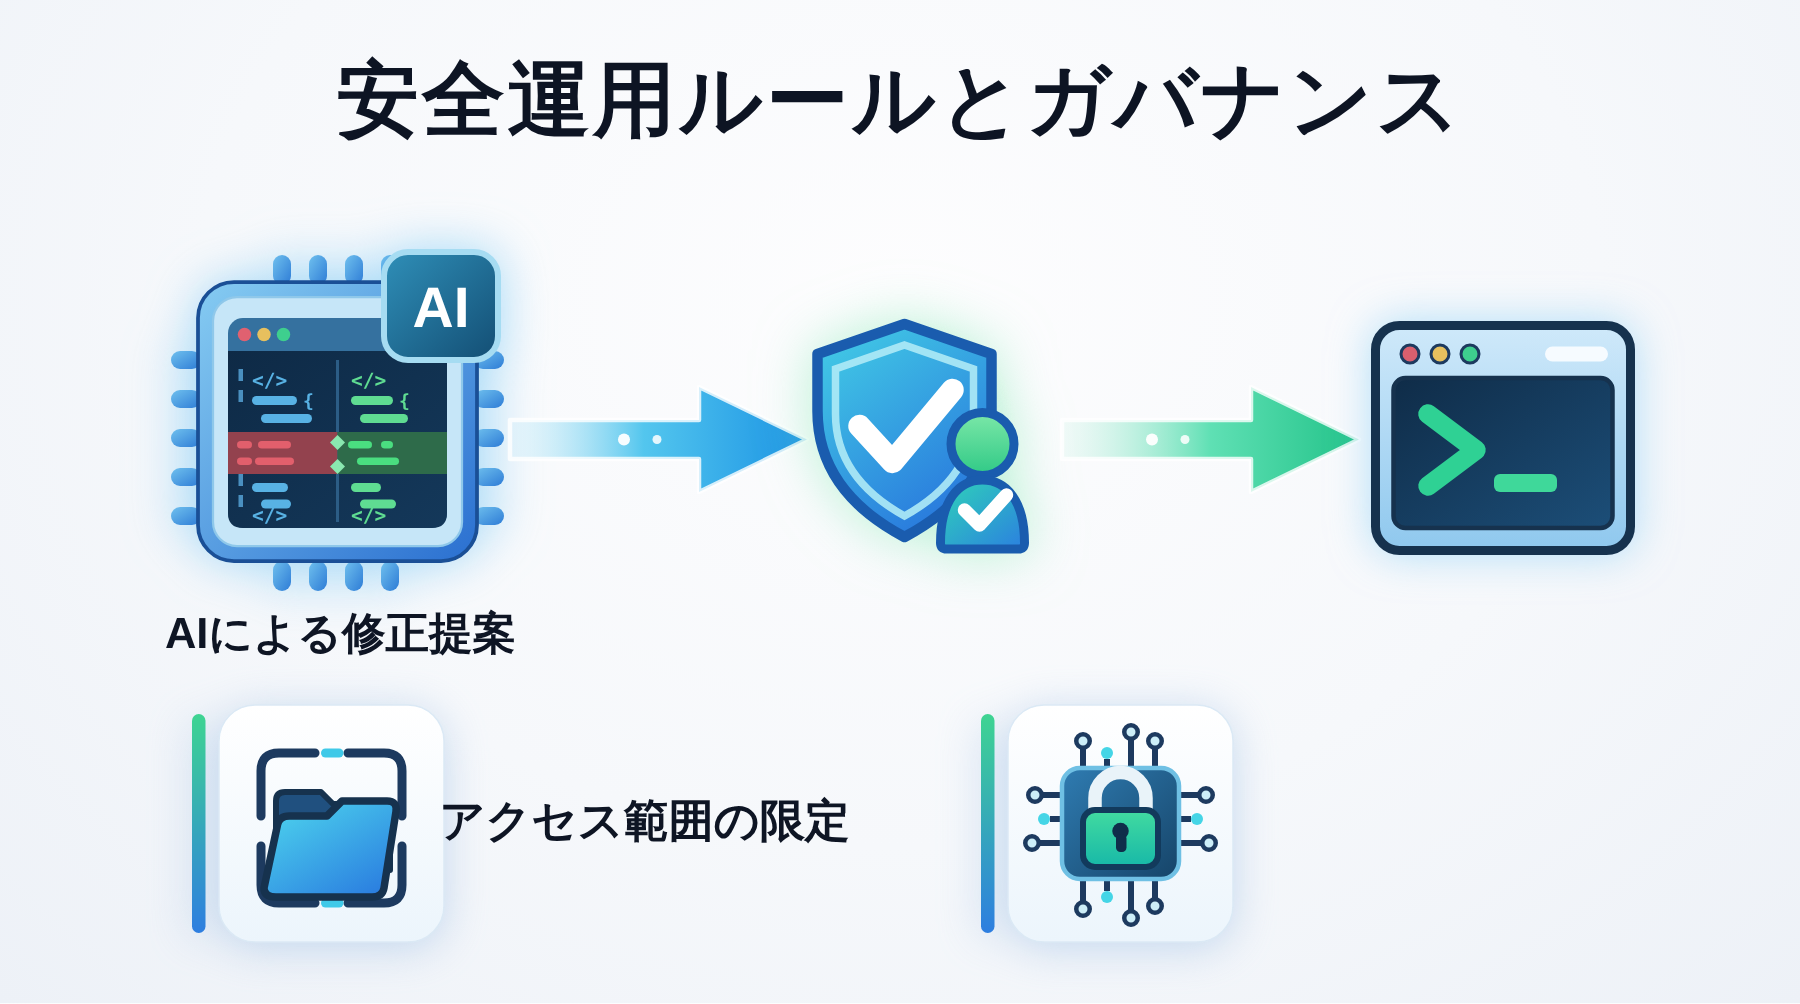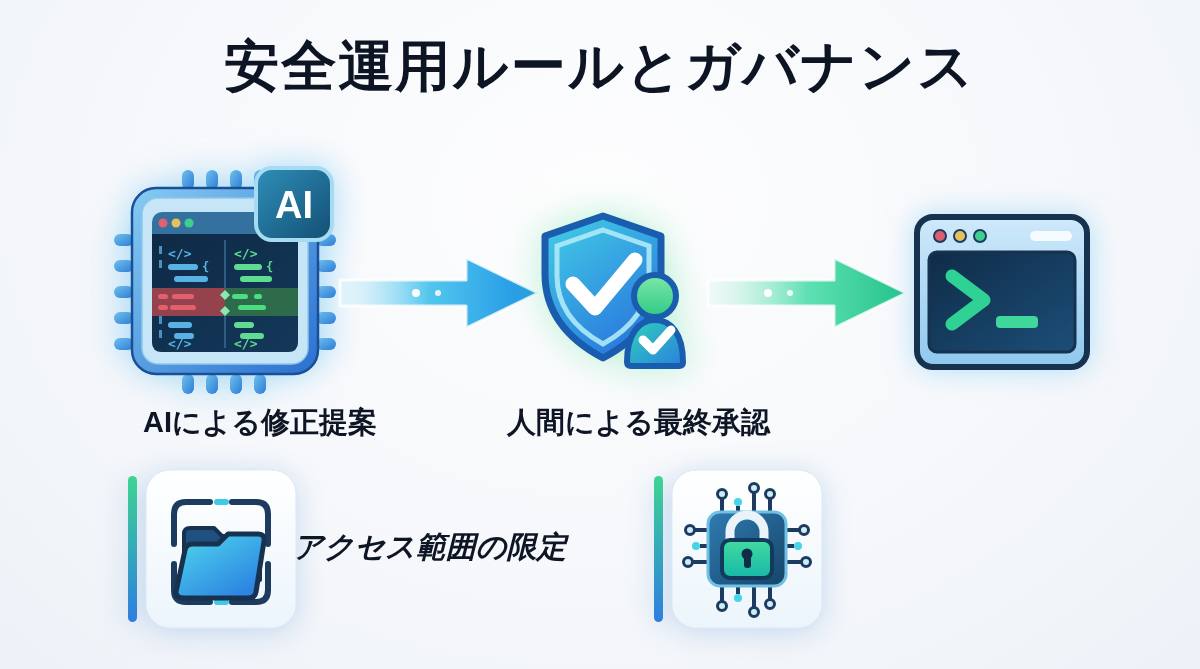--- a/index.html
+++ b/index.html
@@ -17,26 +17,26 @@
     color:#0d1423;
   }
   .icon-box{position:absolute;}
   .chip-glow{filter:drop-shadow(0 0 16px rgba(120,200,245,.65));}
   .shield-glow{filter:drop-shadow(0 0 18px rgba(140,235,185,.6));}
   .term-glow{filter:drop-shadow(0 0 14px rgba(120,200,245,.55));}
   .card-glow{filter:drop-shadow(0 4px 14px rgba(140,180,225,.45));}
   .step-label{
     position:absolute;top:403px;
     font-size:29px;font-weight:800;color:#0e1524;
-    text-align:right;margin:0;white-space:nowrap;
+    text-align:center;margin:0;white-space:nowrap;
   }
   .feature-label{
     position:absolute;top:527px;
     font-size:30px;font-weight:800;color:#0e1524;
-    margin:0;white-space:nowrap;font-style:italic;
+    margin:0;white-space:nowrap;
   }
   .mono{font-family:"DejaVu Sans Mono",monospace;font-weight:bold;}
 </style>
 </head>
 <body>
 
 <div class="canvas">
 
   <h1 class="page-title">安全運用ルールとガバナンス</h1>
 
@@ -225,21 +225,20 @@
         <circle cx="68" cy="24" r="6" fill="#3ecf8e" stroke="#1d3a5f" stroke-width="2"></circle>
       </g>
       <rect x="118" y="19" width="42" height="10" rx="5" fill="#f6fbff"></rect>
       <rect x="17" y="40" width="146" height="100" rx="8" fill="url(#termS)" stroke="#16324e" stroke-width="3"></rect>
       <path d="M40,64 L72,88 L40,112" fill="none" stroke="#2fd194" stroke-width="13" stroke-linecap="round" stroke-linejoin="round"></path>
       <rect x="84" y="104" width="42" height="12" rx="4" fill="#3fd89a"></rect>
     </svg>
   </div>
 
   <p class="step-label" style="left:77px;width:300px;">AIによる修正提案</p>
-  <p class="step-label" style="left:470px;width:300px;">人間による最終承認</p>
 
   <div class="icon-box card-glow" style="left:126px;top:468px;width:172px;height:162px;">
     <svg width="172" height="162" viewBox="0 0 172 162">
       <defs>
         <linearGradient id="accG" x1="0" y1="0" x2="0" y2="1">
           <stop offset="0" stop-color="#3ed492"></stop>
             <stop offset="1" stop-color="#2e7ee0"></stop>
         </linearGradient>
         <linearGradient id="cardG" x1="0" y1="0" x2="0" y2="1">
           <stop offset="0" stop-color="#ffffff"></stop>

